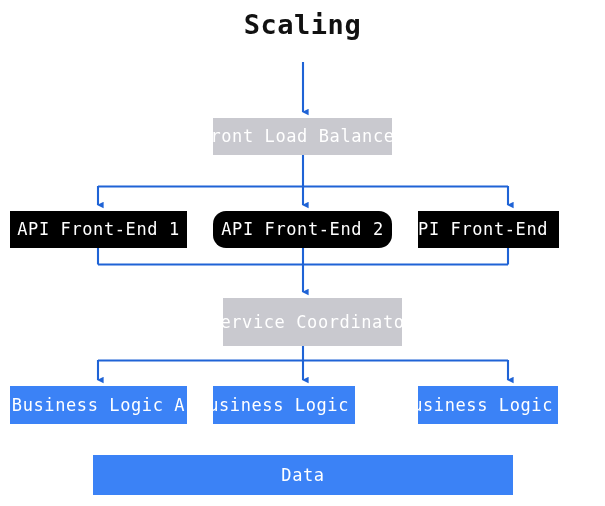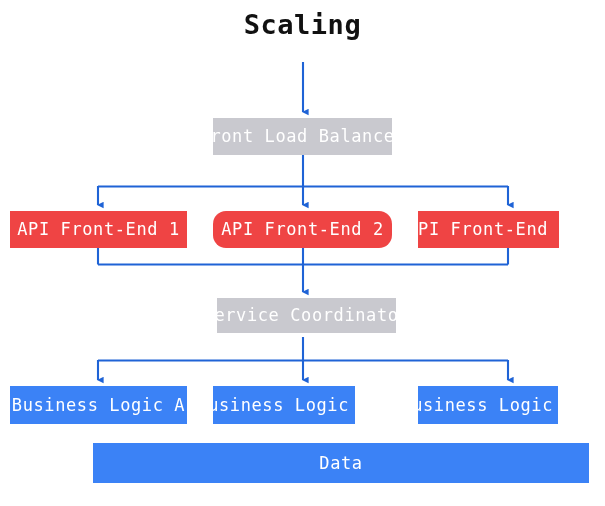--- a/index.html
+++ b/index.html
@@ -43,21 +43,21 @@
     font-family: "DejaVu Sans Mono", "Liberation Mono", monospace;
     font-size: 17px;
     letter-spacing: 0.6px;
     line-height: 1;
     text-align: center;
     white-space: nowrap;
     user-select: none;
   }
 
   .node-gray    { background: #c9c9cf; }
-  .node-blue    { background: #ef4444; }
+  .node-blue    { background: #000000; }
   .node-orange  { background: #3b82f6; }
 
   #page-title {
     position: absolute;
     left: 0;
     top: 9px;
     width: 605px;
     text-align: center;
     font-family: "DejaVu Sans Mono", "Liberation Mono", monospace;
     font-size: 27px;
@@ -113,33 +113,33 @@
   </div>
 
   <div class="node node-blue" style="left:213px; top:211px; width:179px; height:37px;border-radius:13px;">
     <span>API Front-End 2</span>
   </div>
 
   <div class="node node-blue" style="left:418px; top:211px; width:141px; height:37px;">
     <span>API Front-End 3</span>
   </div>
 
-  <div class="node node-gray" style="left:217px; top:298px; width:179px; height:35px;">
+  <div class="node node-gray" style="left:223px; top:298px; width:179px; height:48px;">
     <span>Service Coordinator</span>
   </div>
 
   <div class="node node-orange" style="left:10px; top:386px; width:177px; height:38px;">
     <span>Business Logic A</span>
   </div>
 
   <div class="node node-orange" style="left:213px; top:386px; width:142px; height:38px;">
     <span>Business Logic B</span>
   </div>
 
   <div class="node node-orange" style="left:418px; top:386px; width:140px; height:38px;">
     <span>Business Logic C</span>
   </div>
 
-  <div class="node node-orange" style="left:93px; top:443px; width:496px; height:40px;">
+  <div class="node node-orange" style="left:93px; top:455px; width:420px; height:40px;">
     <span>Data</span>
   </div>
 
 </div>
 
 </body></html>

